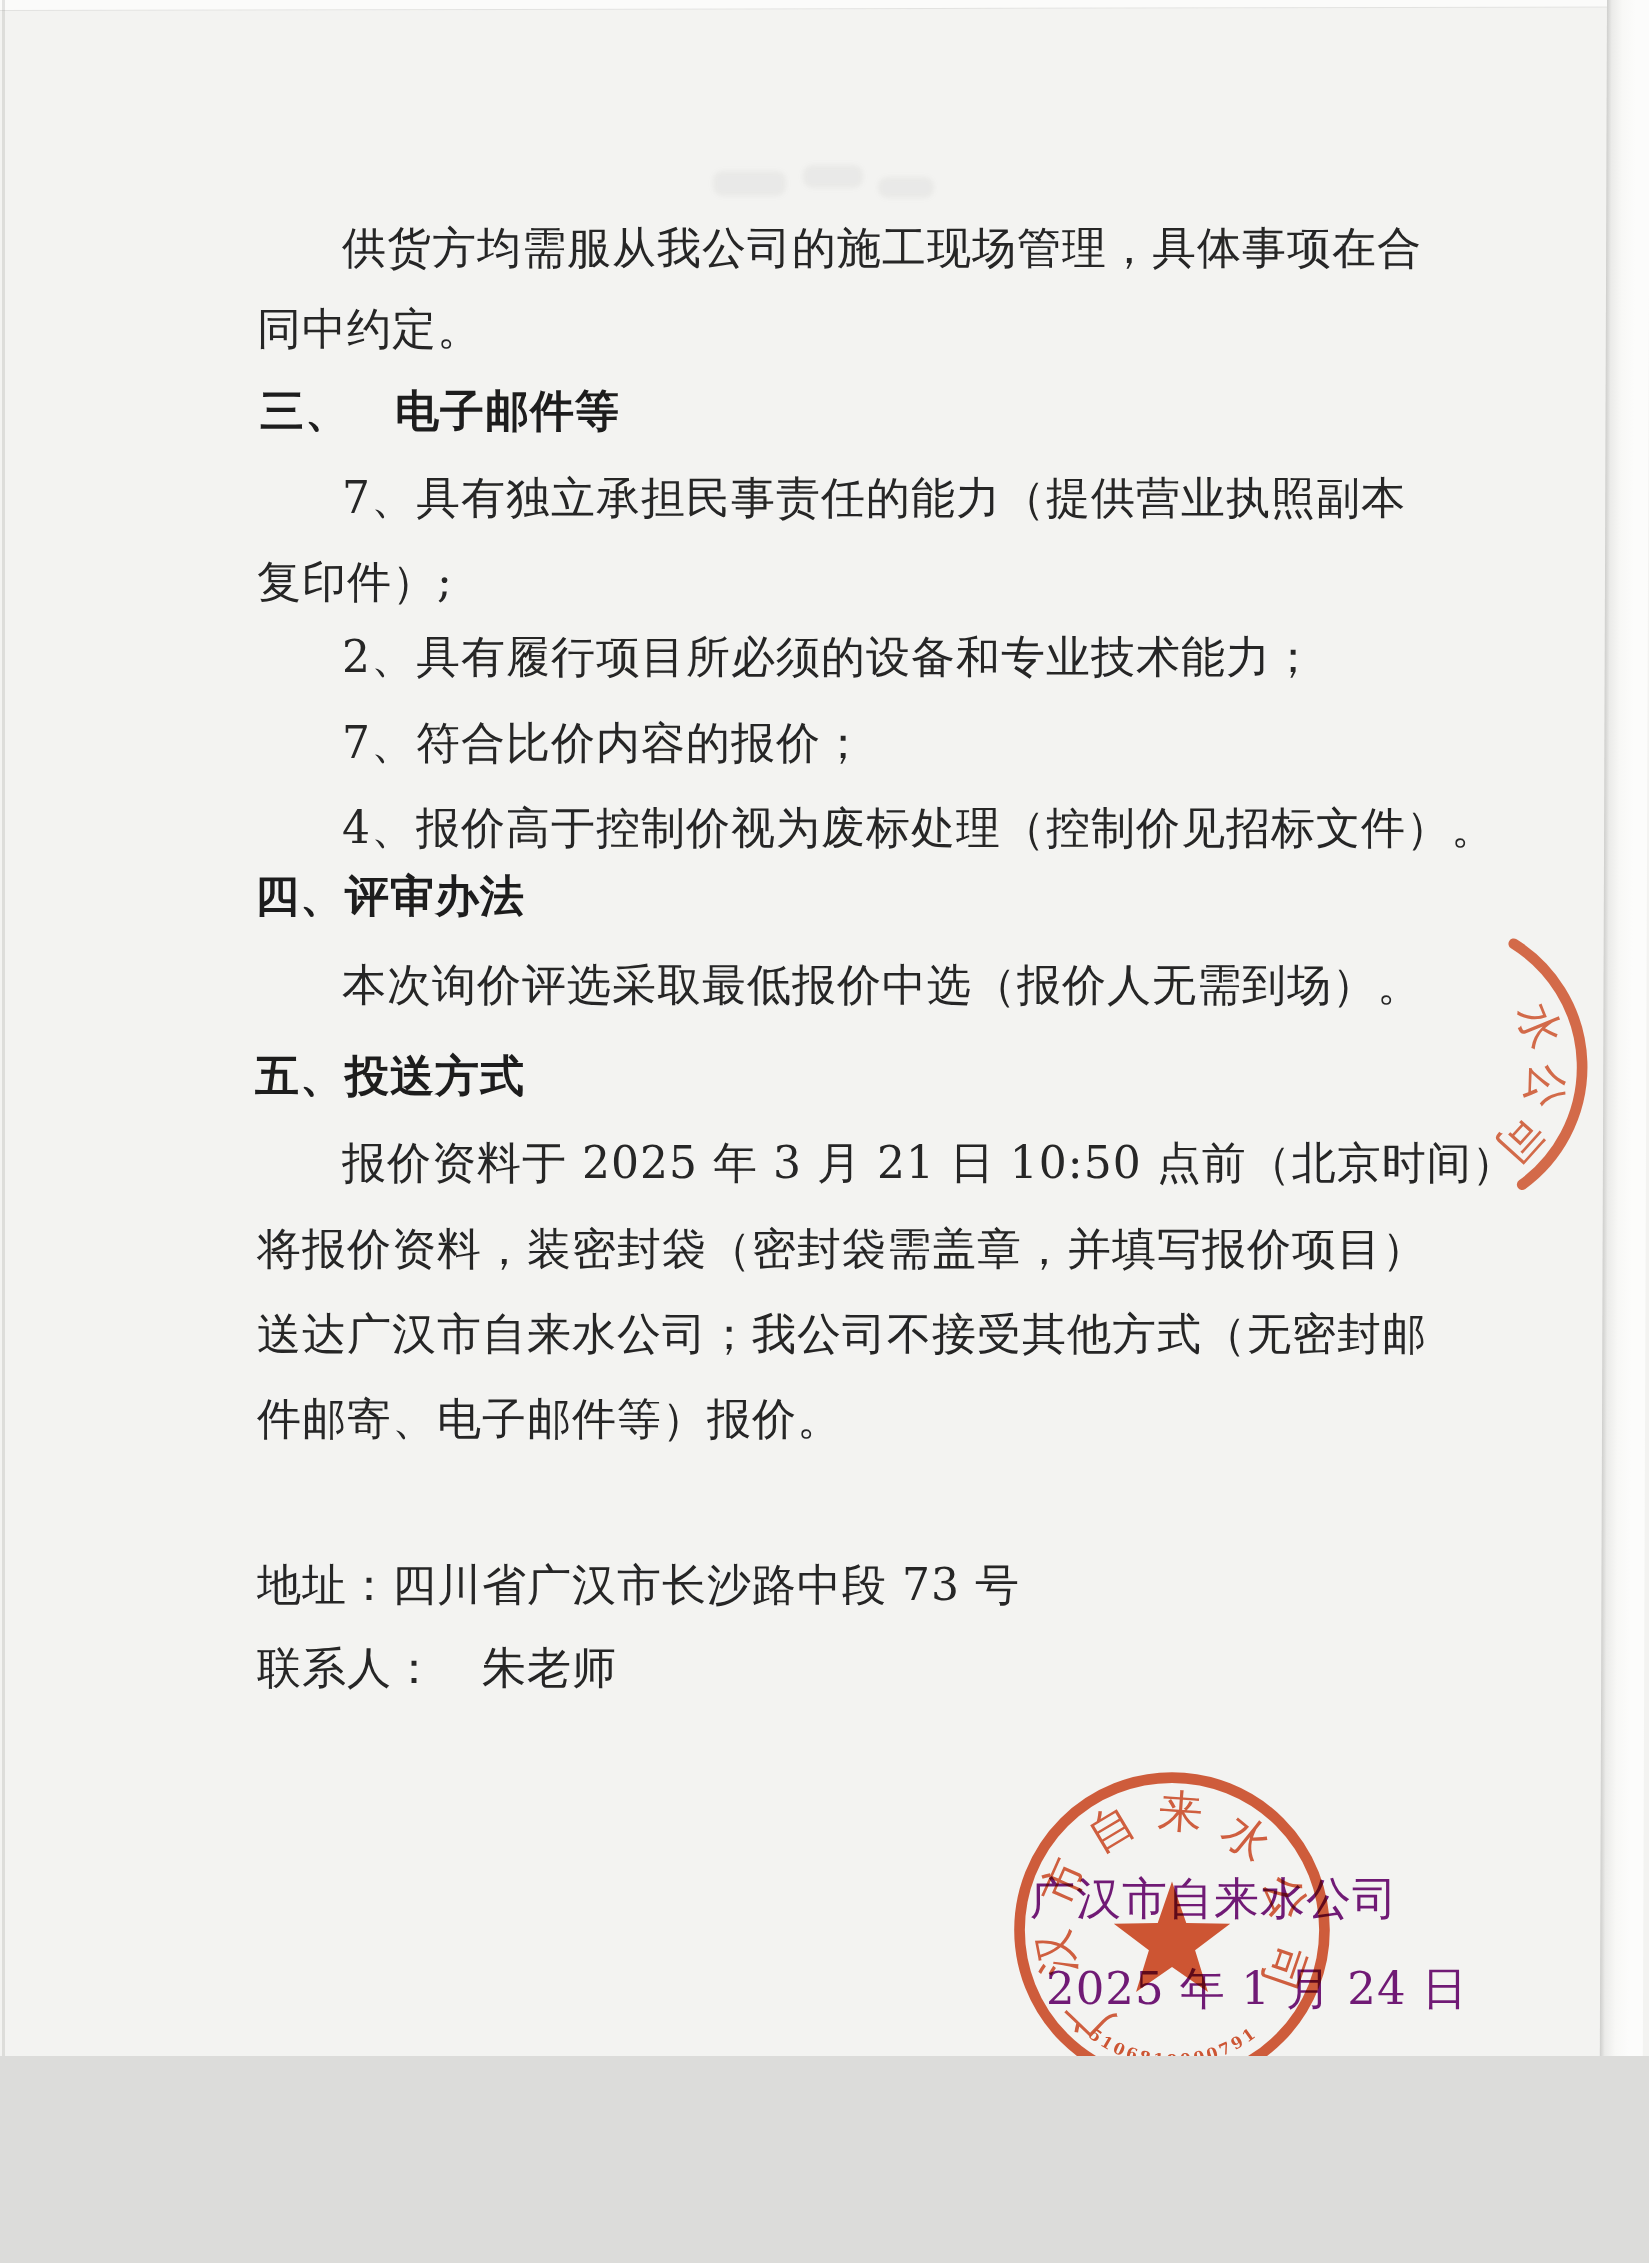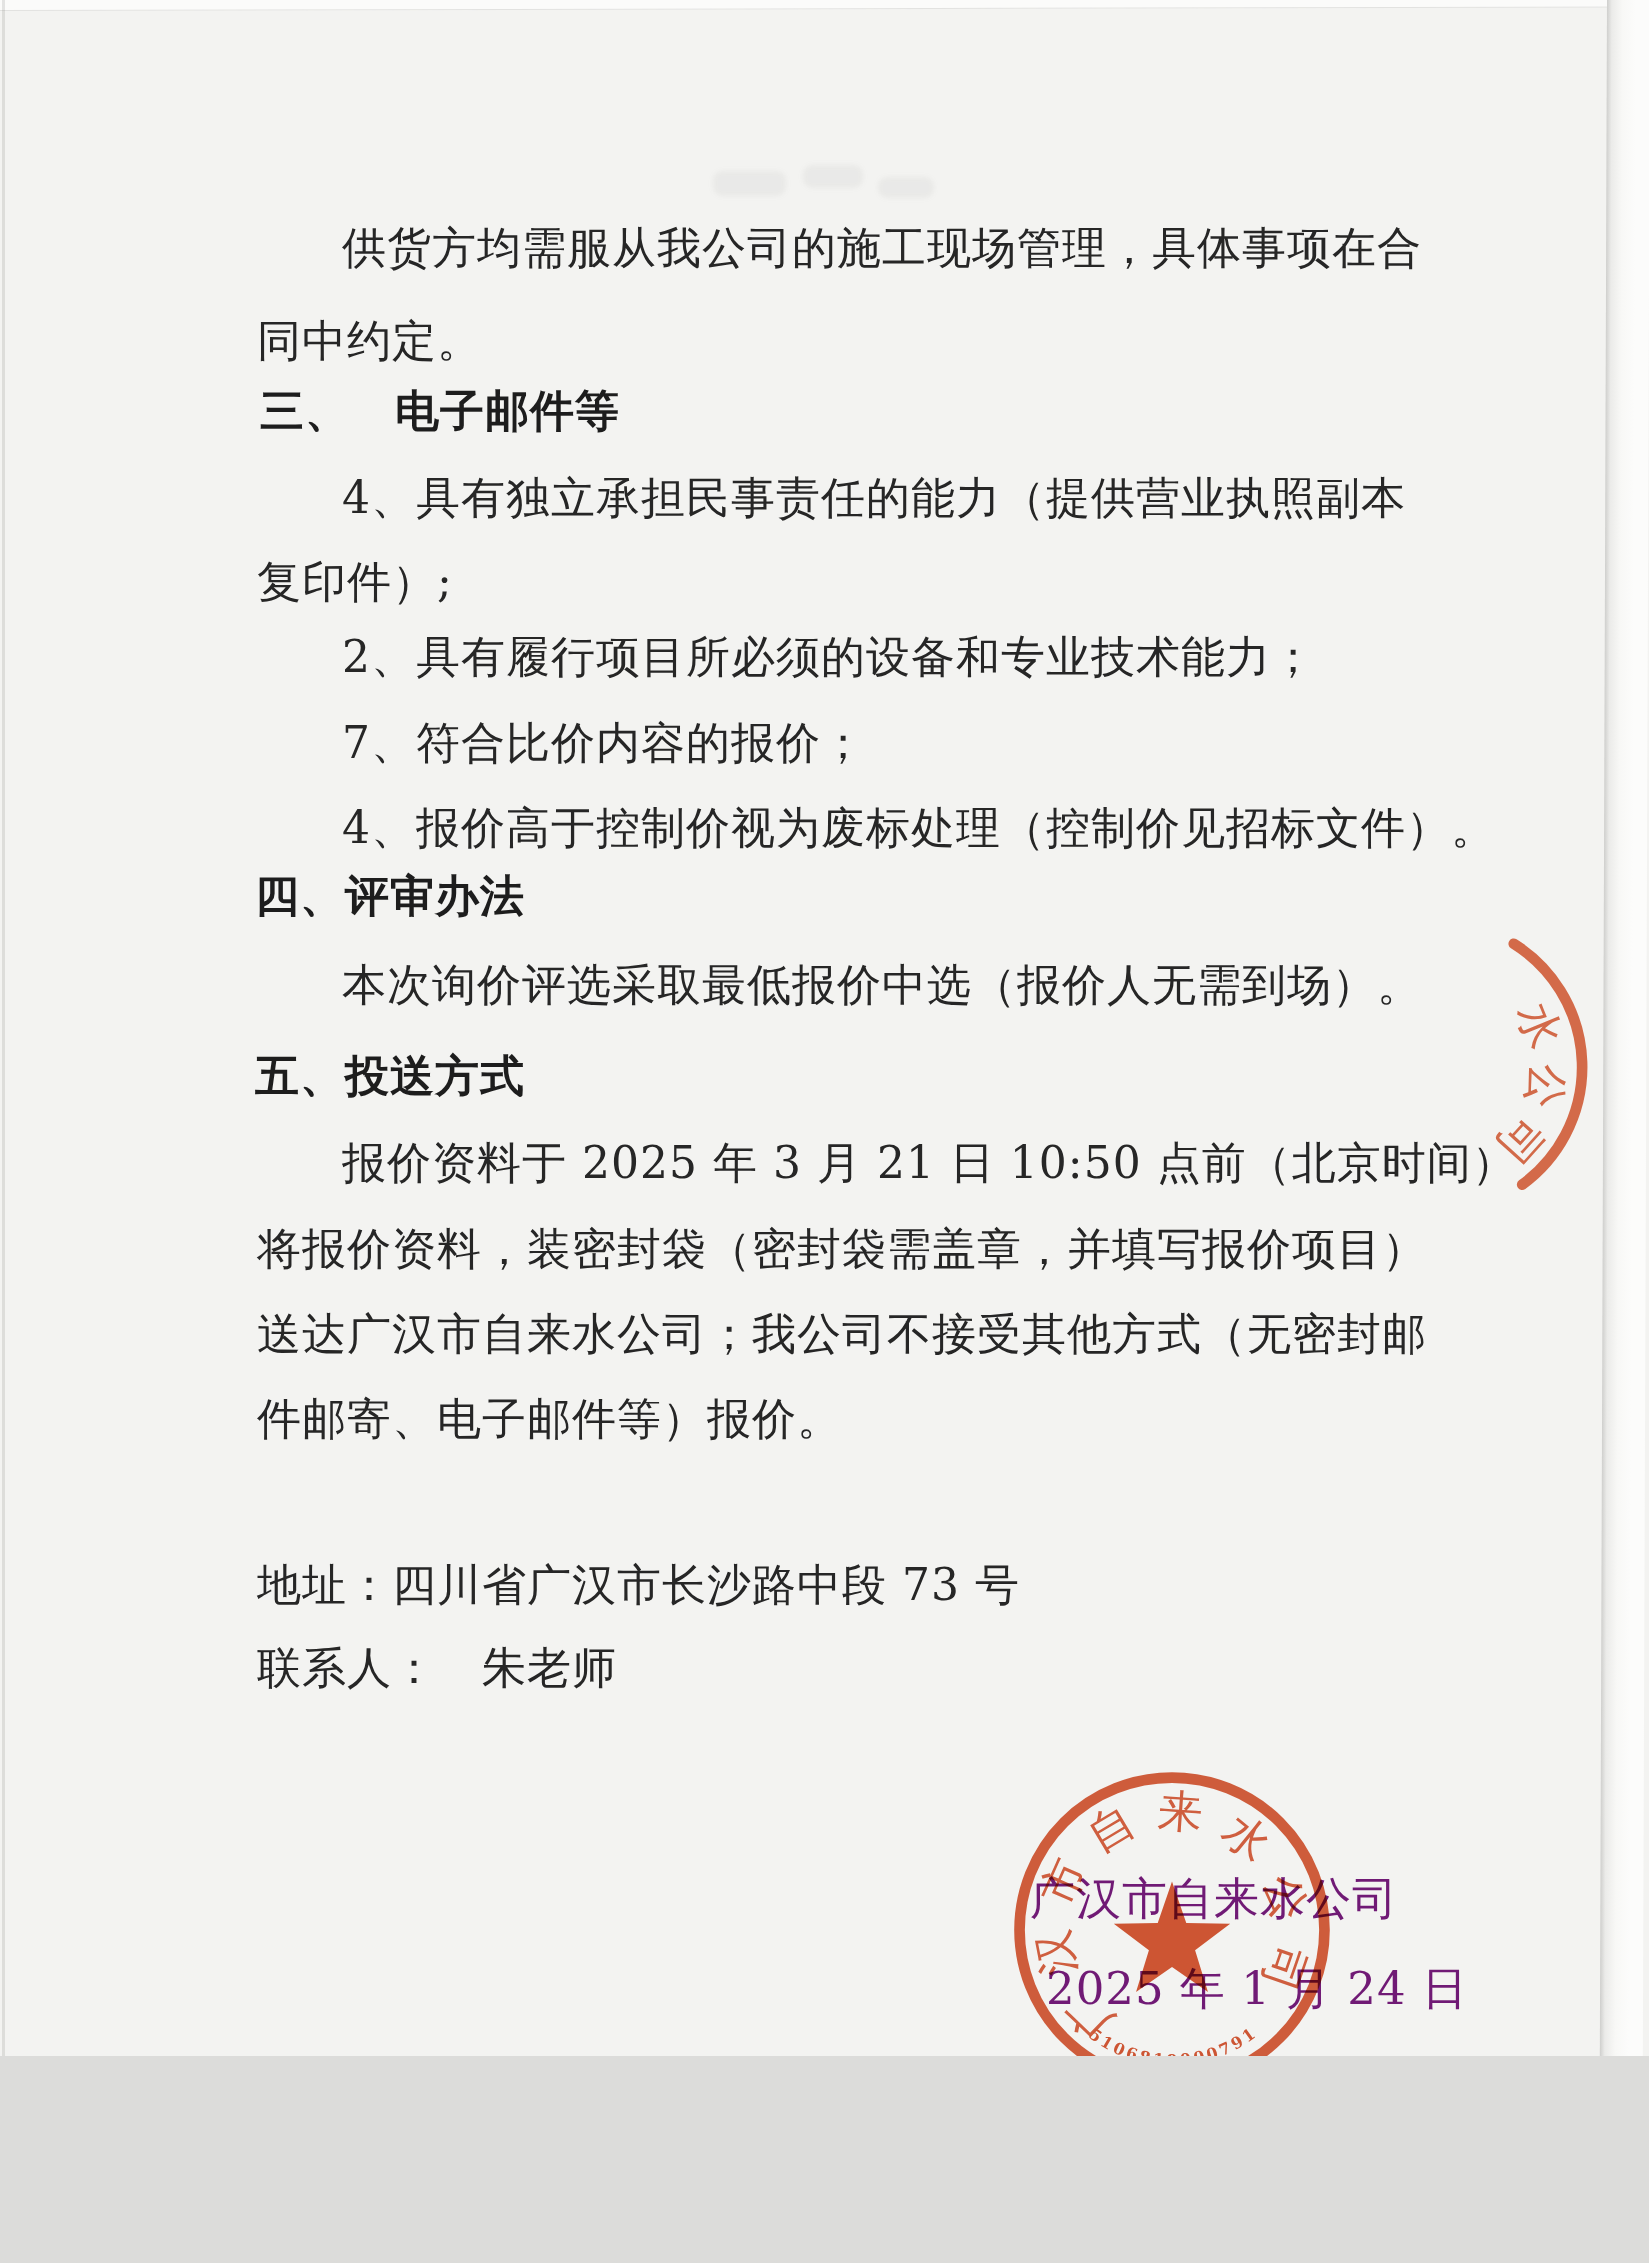--- a/index.html
+++ b/index.html
@@ -37,23 +37,23 @@
 <div class="page">
 
   <div class="edge-top"></div>
   <div class="edge-left"></div>
   <div class="edge-right"></div>
   <div class="ghost" style="left:713px;top:171px;width:73px;height:25px;"></div>
   <div class="ghost" style="left:803px;top:165px;width:60px;height:23px;"></div>
   <div class="ghost" style="left:878px;top:177px;width:56px;height:21.3px;"></div>
 
   <div class="line" style="left:342px;top:223px;">供货方均需服从我公司的施工现场管理，具体事项在合</div>
-  <div class="line" style="left:257px;top:316px;">同中约定。</div>
+  <div class="line" style="left:257px;top:304px;">同中约定。</div>
   <div class="line heading" style="left:260px;top:386px;">三、　电子邮件等</div>
-  <div class="line" style="left:342px;top:473px;">4、具有独立承担民事责任的能力（提供营业执照副本</div>
+  <div class="line" style="left:342px;top:473px;">7、具有独立承担民事责任的能力（提供营业执照副本</div>
   <div class="line" style="left:257px;top:557px;">复印件）;</div>
   <div class="line" style="left:342px;top:632px;">2、具有履行项目所必须的设备和专业技术能力；</div>
   <div class="line" style="left:342px;top:718px;">7、符合比价内容的报价；</div>
   <div class="line" style="left:342px;top:803px;">4、报价高于控制价视为废标处理（控制价见招标文件）。</div>
   <div class="line heading" style="left:255px;top:871px;">四、评审办法</div>
   <div class="line" style="left:342px;top:960px;">本次询价评选采取最低报价中选（报价人无需到场）。</div>
   <div class="line heading" style="left:255px;top:1051px;">五、投送方式</div>
   <div class="line" style="left:342px;top:1138px;">报价资料于 2025 年 3 月 21 日 10:50 点前（北京时间）</div>
   <div class="line" style="left:257px;top:1309px;">送达广汉市自来水公司；我公司不接受其他方式（无密封邮</div>
   <div class="line" style="left:257px;top:1224px;">将报价资料，装密封袋（密封袋需盖章，并填写报价项目）</div>

